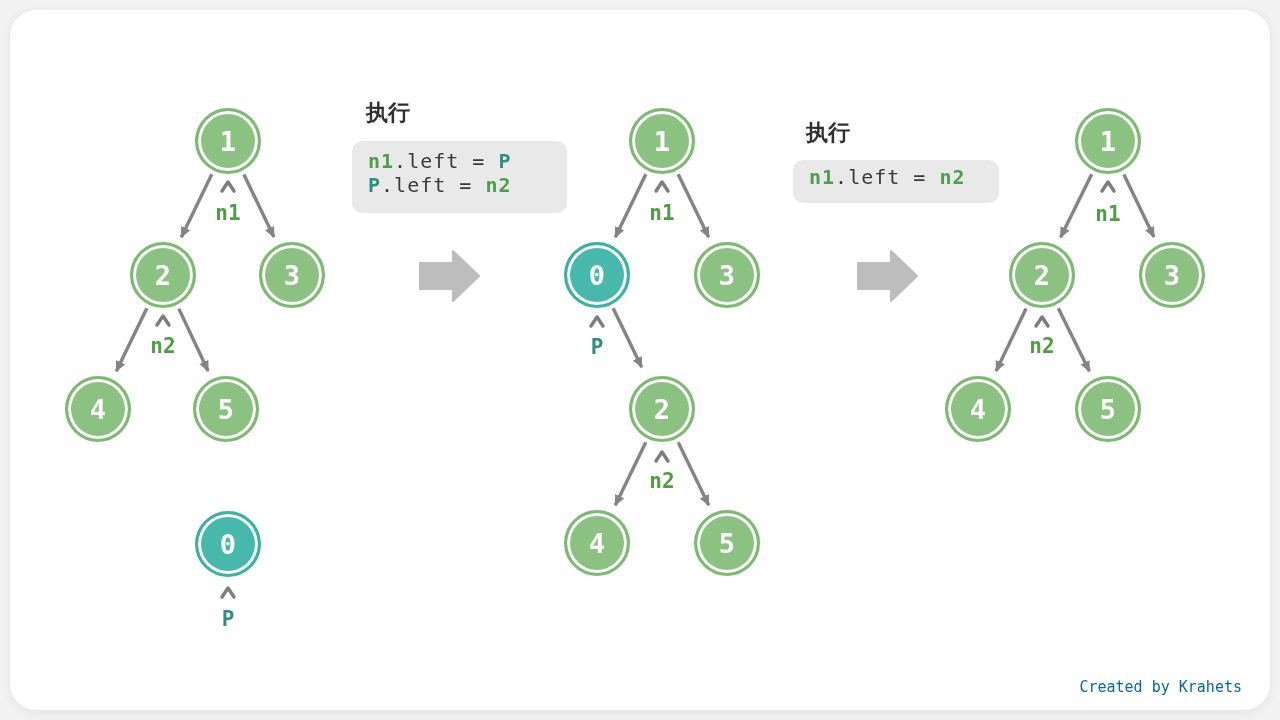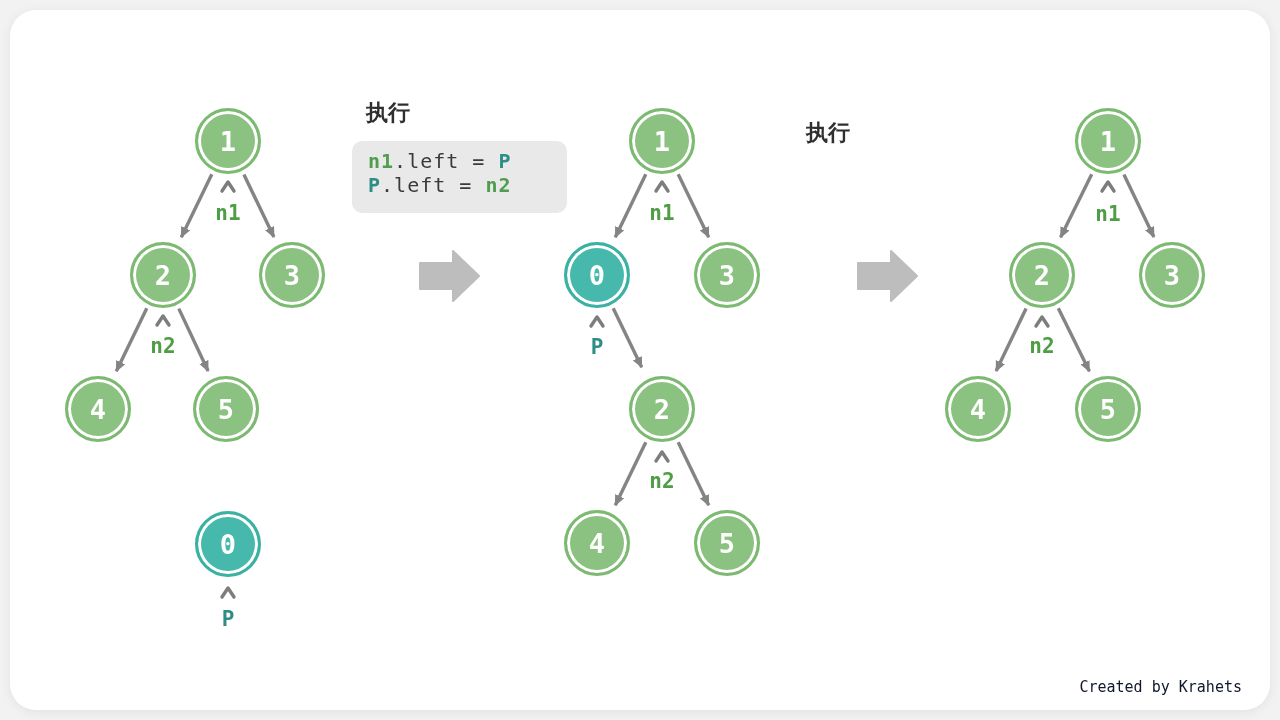--- a/index.html
+++ b/index.html
@@ -20,21 +20,21 @@
   .ptr.teal{color:#2f8d86;}
   .exec-title{position:absolute;font-size:22px;font-weight:600;color:#2f2f2f;}
   .code-box{position:absolute;background:#e9e9e9;border-radius:10px;
             padding:8px 16px;box-sizing:border-box;}
   .code-box.single{padding:5px 16px;}
   .code-line{white-space:pre;line-height:33px;
              font:20px "DejaVu Sans Mono","Liberation Mono",monospace;letter-spacing:1px;}
   .tok.plain{color:#3a3a3a;}
   .tok.green{color:#4f9e4f;font-weight:bold;}
   .tok.teal{color:#2f8d86;font-weight:bold;}
-  .credit{position:absolute;right:38px;bottom:24px;color:#0f172a;
+  .credit{position:absolute;right:38px;bottom:24px;color:#0369a1;
           font:15px "DejaVu Sans Mono","Liberation Mono",monospace;}
 </style>
 </head>
 <body>
 
 <div class="stage">
   <div class="card"></div>
 
   <svg class="overlay" width="1280" height="720" viewBox="0 0 1280 720">
     <defs>
@@ -128,20 +128,23 @@
     </div>
   <div class="node green" style="left:694px;top:510px">
     <span class="node-label">5</span>
     </div>
 
   <div class="ptr green" style="left:627px;top:201px">n1</div>
   <div class="ptr teal" style="left:562px;top:335px">P</div>
   <div class="ptr green" style="left:627px;top:469px">n2</div>
 
   <div class="exec-title" style="left:806px;top:118px">执行</div>
+  <div class="code-box single" style="left:793px;top:160px;width:206px;height:43px">
+    <div class="code-line"><span class="tok green">n1</span><span class="tok plain">.left = </span><span class="tok green">n2</span></div>
+  </div>
 
   <div class="node green" style="left:1075px;top:108px">
     <span class="node-label">1</span>
     </div>
   <div class="node green" style="left:1009px;top:242px">
     <span class="node-label">2</span>
     </div>
   <div class="node green" style="left:1139px;top:242px">
     <span class="node-label">3</span>
     </div>

